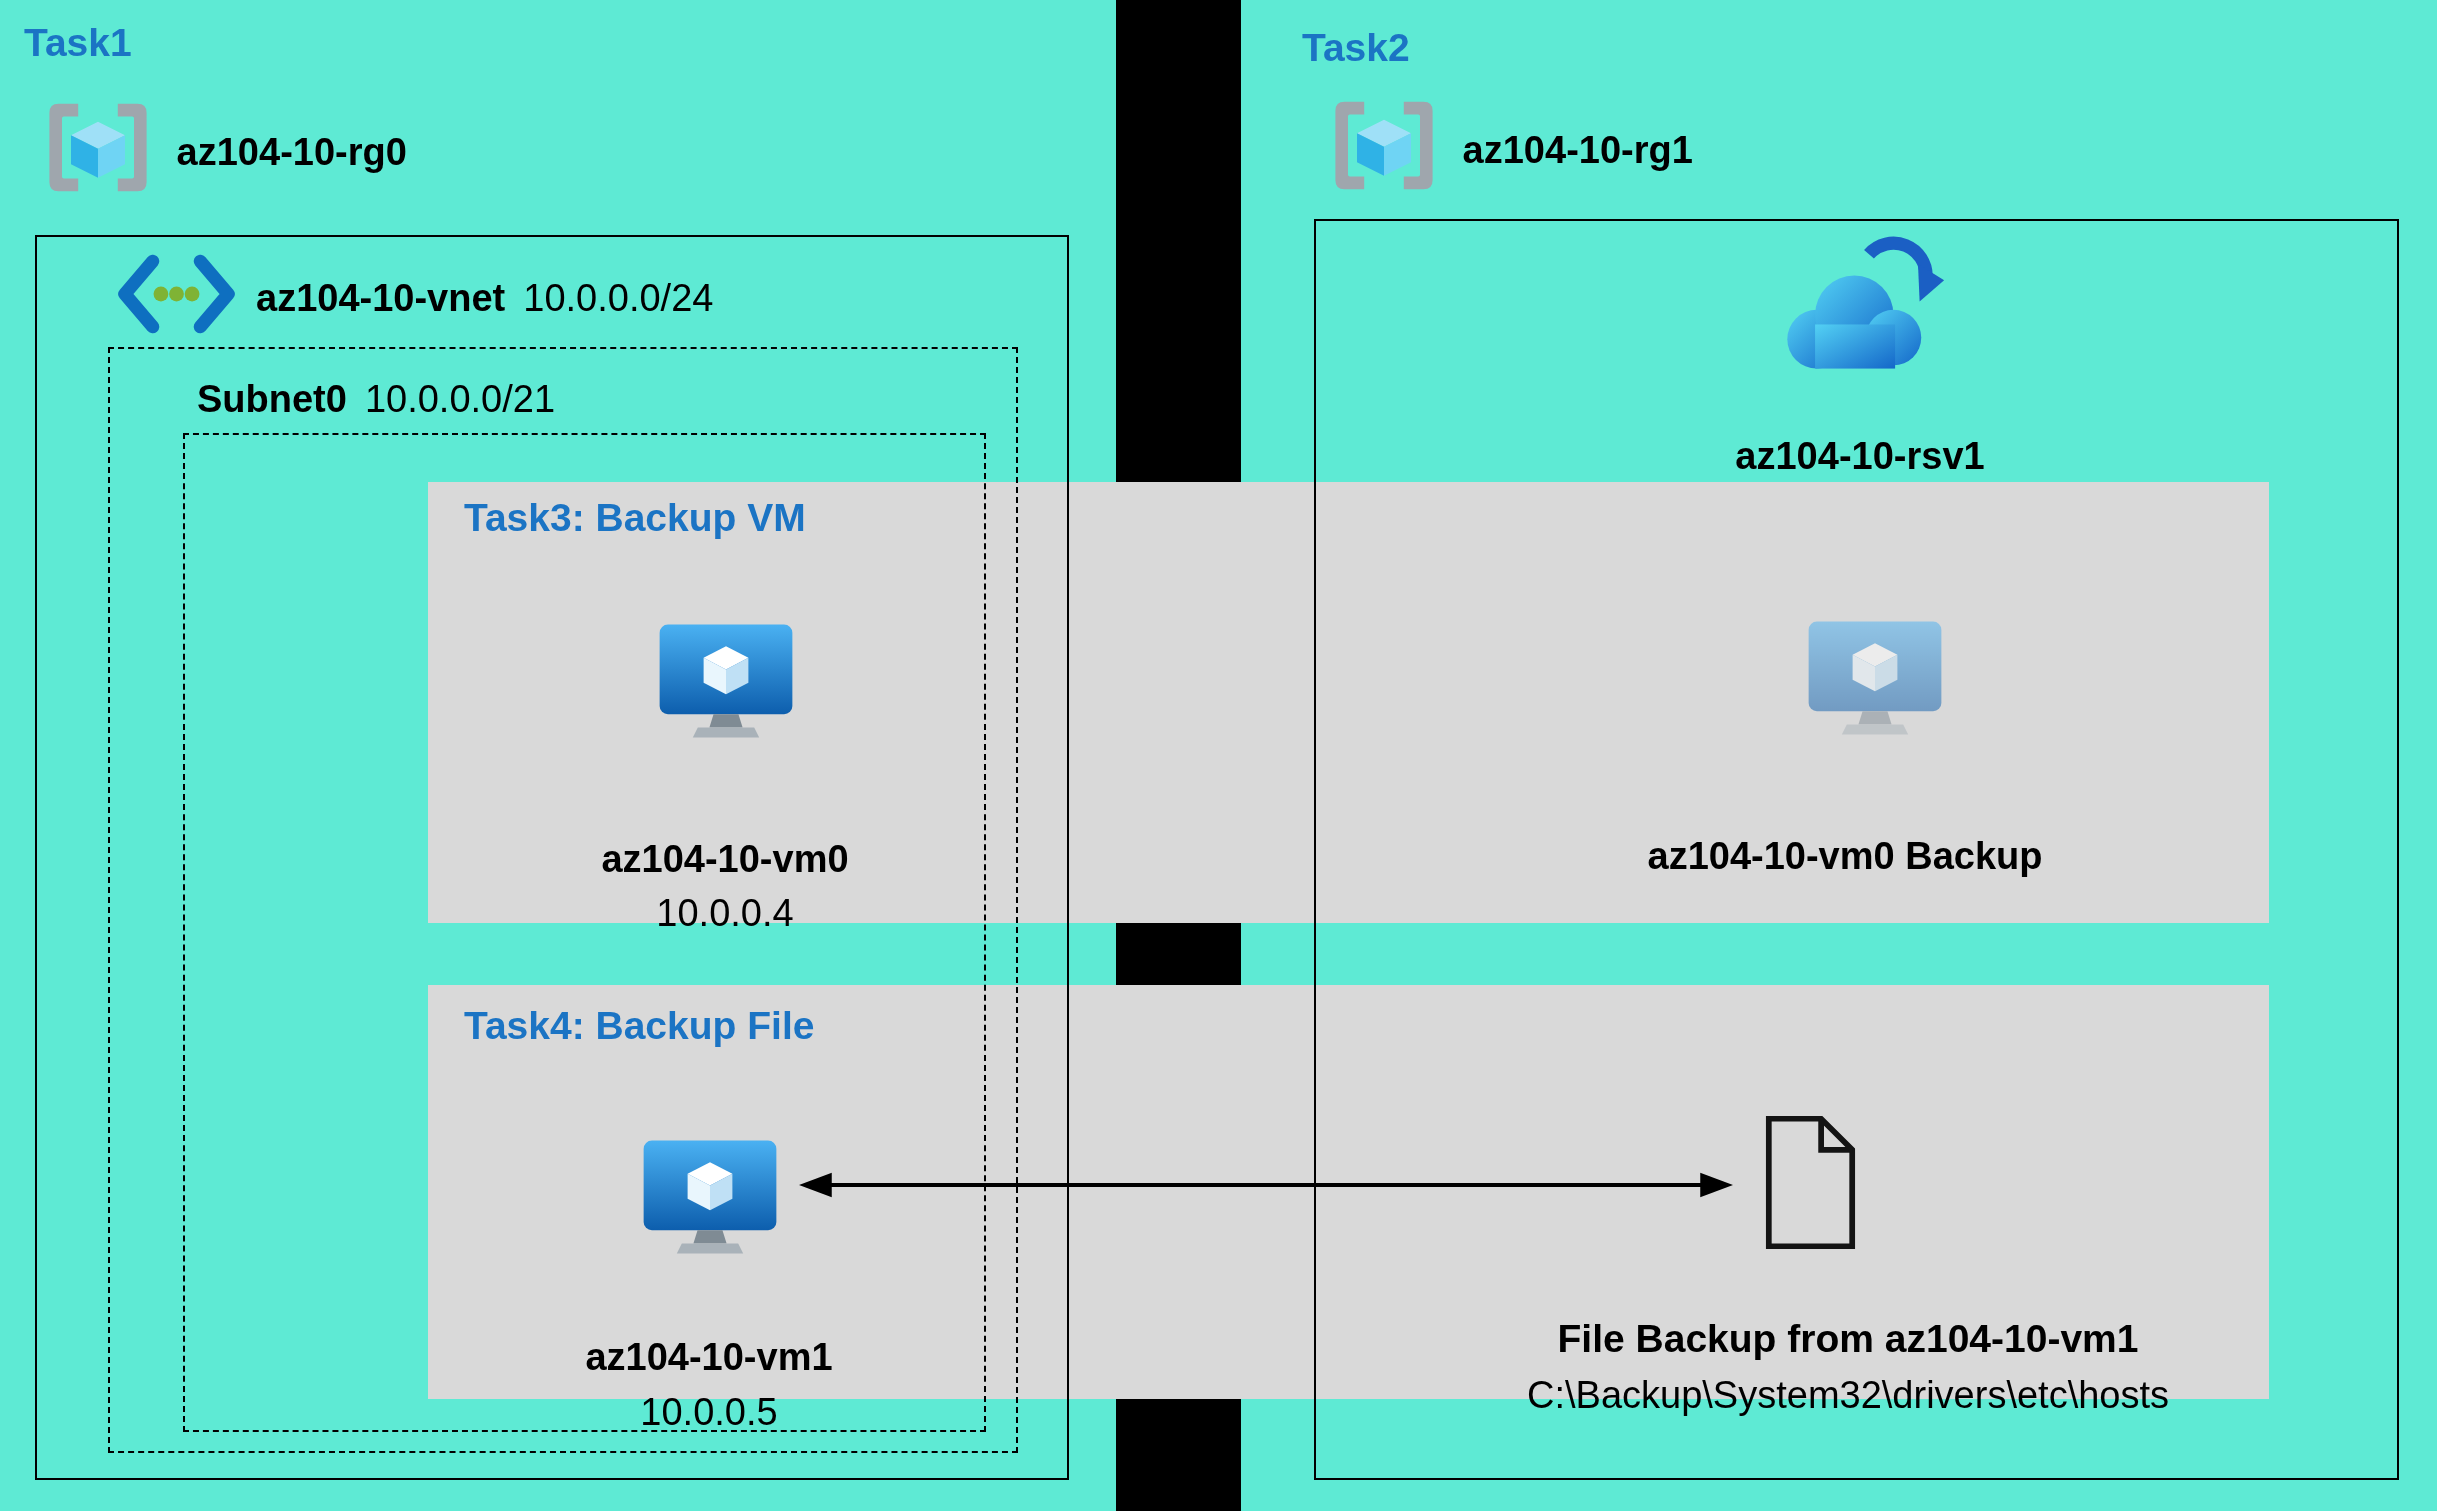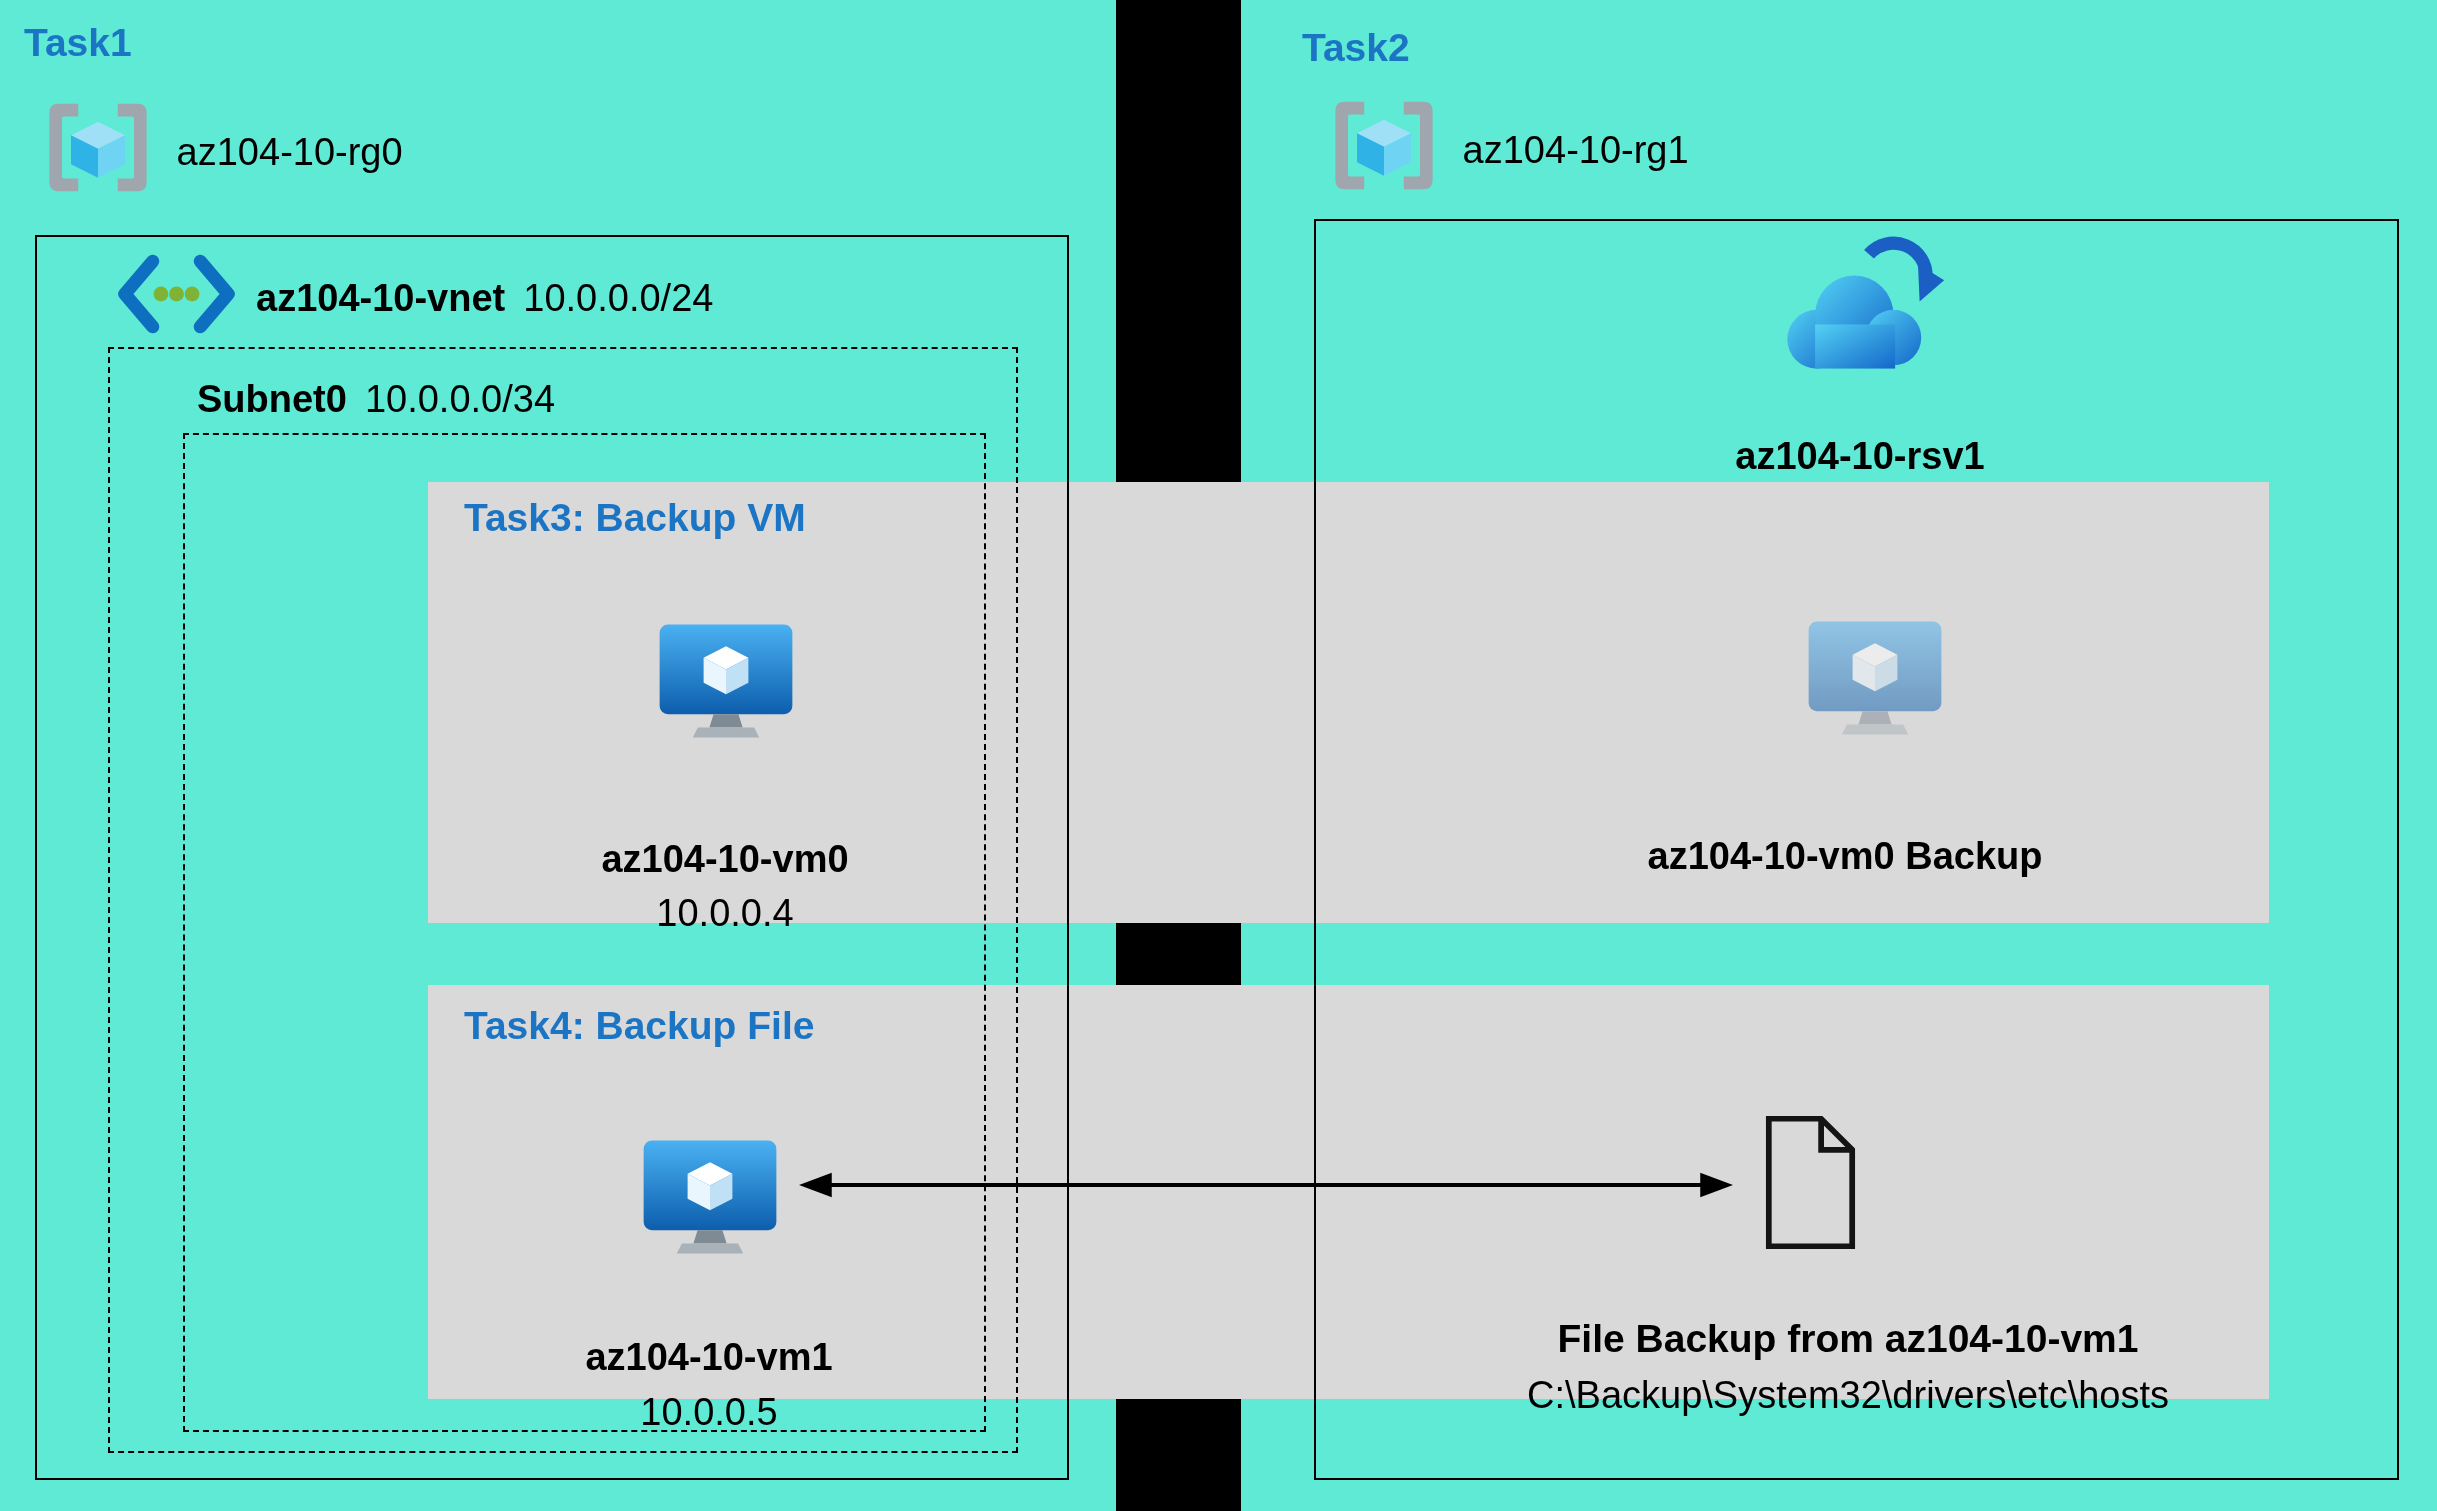--- a/index.html
+++ b/index.html
@@ -32,21 +32,21 @@
     position: absolute; z-index: 5;
     color: #1b74c4; font-weight: bold; font-size: 39px; white-space: nowrap;
   }
   .tasknote {
     position: absolute; z-index: 5;
     color: #1b74c4; font-weight: bold; font-size: 39px; line-height: 1.4; white-space: nowrap;
   }
   .rg-header {
     position: absolute; z-index: 5;
     display: flex; align-items: center; gap: 24.6px;
-    font-size: 38px; font-weight: normal; color: #000; white-space: nowrap;
+    font-size: 38px; font-weight: bold; color: #000; white-space: nowrap;
   }
   .inline-label {
     position: absolute; z-index: 5;
     display: flex; align-items: center; gap: 18px;
     font-size: 38px; color: #000; white-space: nowrap;
   }
   .centered {
     position: absolute; z-index: 5;
     transform: translateX(-50%);
     text-align: center; font-size: 38px; color: #000; white-space: nowrap; margin-top: 34px;
@@ -93,21 +93,21 @@
         <circle cx="75" cy="50" r="9" fill="#7fb335"></circle>
         <circle cx="94" cy="50" r="9" fill="#7fb335"></circle>
       </svg>
     </span>
     <span class="bold">az104-10-vnet</span>
     <span>10.0.0.0/24</span>
   </div>
 
   <div class="inline-label" style="left:197px; top:378px;">
     <span class="bold">Subnet0</span>
-    <span>10.0.0.0/34</span>
+    <span>10.0.0.0/21</span>
   </div>
 
   <div class="tasknote" style="left:464px; top:491px;">
     <div>Task3: Backup VM</div>
   </div>
 
   <div class="icon" style="left:653px; top:621px;">
     <svg width="146" height="120" viewBox="0 0 176 144">
       <defs>
         <linearGradient id="vmg0" x1="0" y1="0" x2="0" y2="1">

